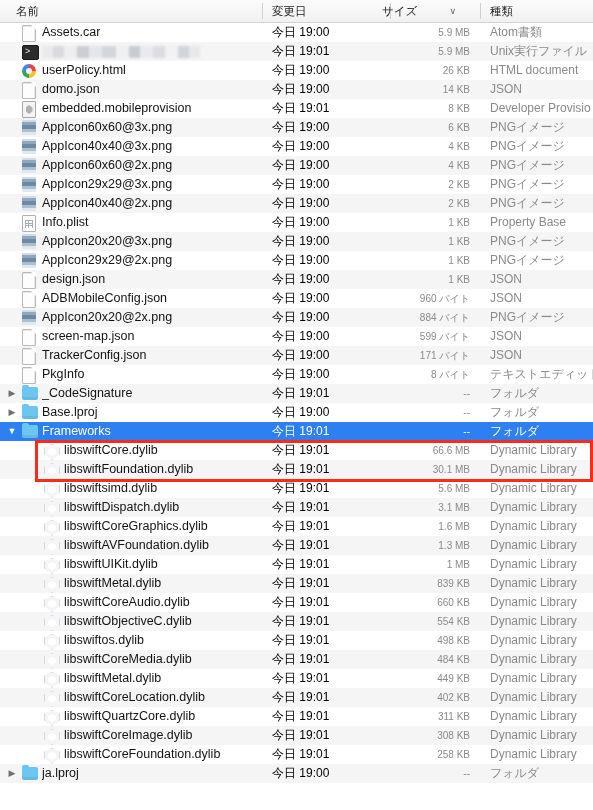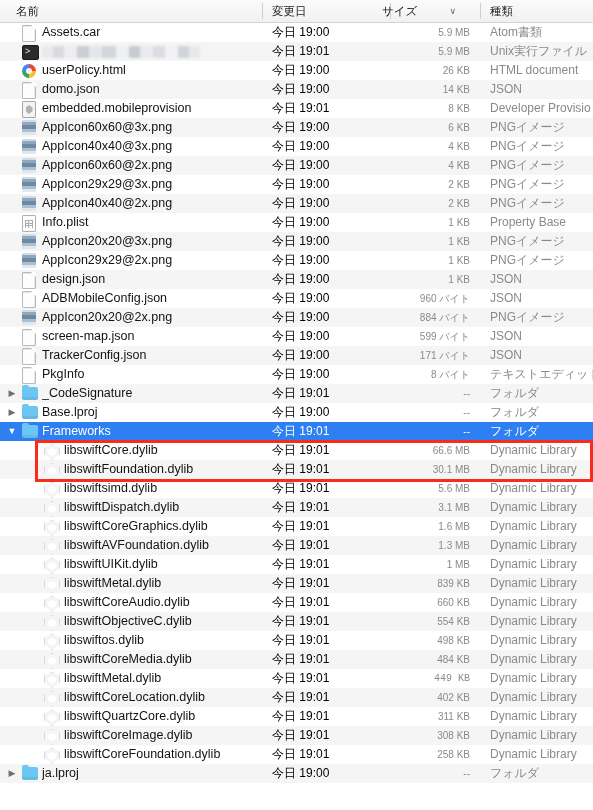--- a/index.html
+++ b/index.html
@@ -654,21 +654,21 @@
         <div class="c-date" style="left: 262px; width: 128px;">今日 19:01</div>
         <div class="c-size" style="left: 390px; width: 90px;">484 KB</div>
         <div class="c-kind" style="left: 480px; width: 113px;">Dynamic Library</div>
       </div>
       <div class="row lvl1 odd">
         <div class="c-name">
           <span class="icon ic-dylib"></span>
           <span class="label">libswiftMetal.dylib</span>
         </div>
         <div class="c-date" style="left: 262px; width: 128px;">今日 19:01</div>
-        <div class="c-size" style="left: 390px; width: 90px; font-family: Liberation Mono, monospace;">449 KB</div>
+        <div class="c-size" style="left: 390px; width: 90px;">449 KB</div>
         <div class="c-kind" style="left: 480px; width: 113px;">Dynamic Library</div>
       </div>
       <div class="row lvl1 even">
         <div class="c-name">
           <span class="icon ic-dylib"></span>
           <span class="label">libswiftCoreLocation.dylib</span>
         </div>
         <div class="c-date" style="left: 262px; width: 128px;">今日 19:01</div>
         <div class="c-size" style="left: 390px; width: 90px;">402 KB</div>
         <div class="c-kind" style="left: 480px; width: 113px;">Dynamic Library</div>

